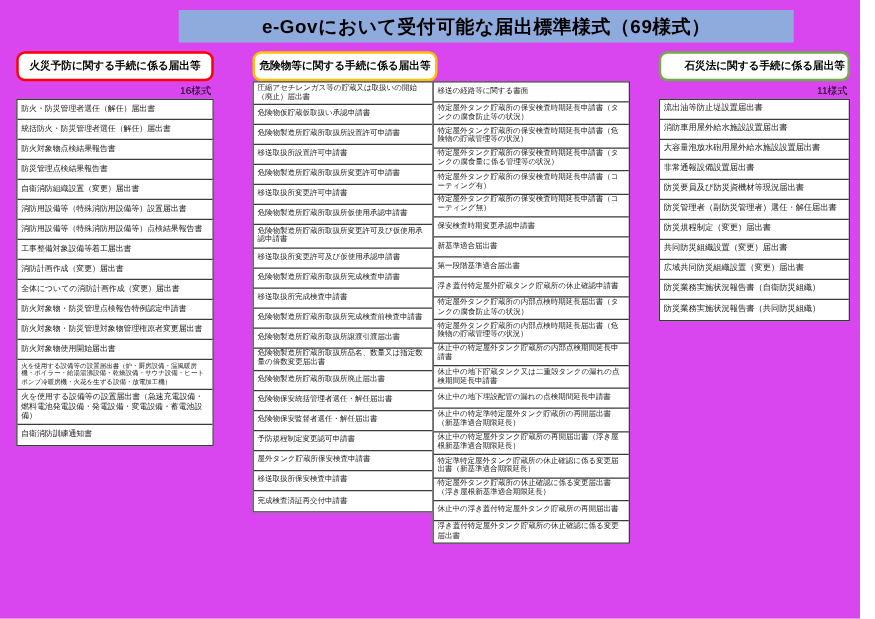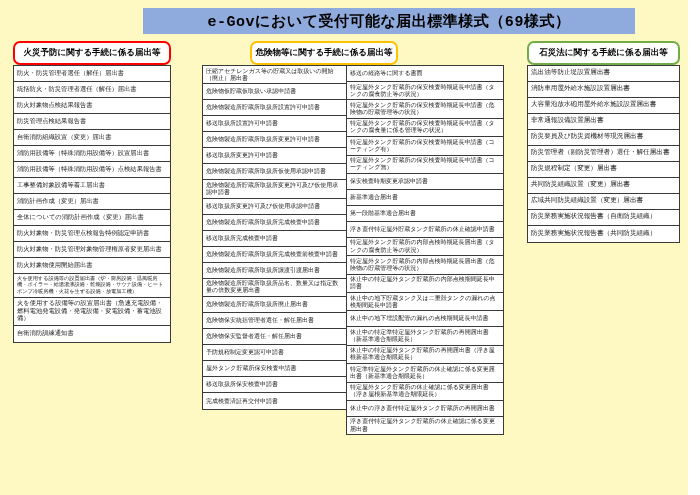--- a/index.html
+++ b/index.html
@@ -1,21 +1,21 @@
 <!DOCTYPE html>
 <html lang="ja"><head>
 <meta charset="utf-8">
 <style>
   * { box-sizing: border-box; margin: 0; padding: 0; }
   html,body { background:#ffffff; }
   .page {
     position: relative;
     width: 688px; height: 495px;
-    background: #fef9c3;
-    font-family: Liberation Mono, monospace;
+    background: #d946ef;
+    font-family: Liberation Sans, sans-serif;
     color: #111;
     overflow: hidden;
   }
   .titlebar {
     position: absolute; left: 143px; top: 8px;
     width: 492px; height: 26px;
     display: flex; align-items: center; justify-content: center;
     font-size: 15px; font-weight: bold; color: #000;
     letter-spacing: 0.5px;
   }
@@ -76,20 +76,21 @@
 </head>
 <body>
 
 <div class="page">
 
   <div class="titlebar" style="background-color: rgb(143, 170, 220);">e-Govにおいて受付可能な届出標準様式（69様式）</div>
 
 
   <section class="col col-fire">
     <div class="section-header" style="border-color: rgb(255, 0, 0);">火災予防に関する手続に係る届出等</div>
+    <div class="count">16様式</div>
     <ul class="form-table">
 
     <li>防火・防災管理者選任（解任）届出書</li>
         <li>統括防火・防災管理者選任（解任）届出書</li>
         <li>防火対象物点検結果報告書</li>
         <li>防災管理点検結果報告書</li>
         <li>自衛消防組織設置（変更）届出書</li>
         <li>消防用設備等（特殊消防用設備等）設置届出書</li>
         <li>消防用設備等（特殊消防用設備等）点検結果報告書</li>
         <li>工事整備対象設備等着工届出書</li>
@@ -98,21 +99,21 @@
         <li>防火対象物・防災管理点検報告特例認定申請書</li>
         <li>防火対象物・防災管理対象物管理権原者変更届出書</li>
         <li>防火対象物使用開始届出書</li>
         <li class="small">火を使用する設備等の設置届出書（炉・厨房設備・温風暖房機・ボイラー・給湯湯沸設備・乾燥設備・サウナ設備・ヒートポンプ冷暖房機・火花を生ずる設備・放電加工機）</li>
         <li>火を使用する設備等の設置届出書（急速充電設備・燃料電池発電設備・発電設備・変電設備・蓄電池設備）</li>
         <li>自衛消防訓練通知書</li>
       </ul>
   </section>
 
   <section class="col col-hazmat">
-    <div class="section-header" style="border-color: rgb(255, 192, 0); margin-left: 48px;">危険物等に関する手続に係る届出等</div>
+    <div class="section-header" style="border-color: rgb(255, 192, 0);">危険物等に関する手続に係る届出等</div>
     <div class="subtables">
       <ul class="form-table sub-left">
 
       <li>圧縮アセチレンガス等の貯蔵又は取扱いの開始（廃止）届出書</li>
           <li>危険物仮貯蔵仮取扱い承認申請書</li>
           <li>危険物製造所貯蔵所取扱所設置許可申請書</li>
           <li>移送取扱所設置許可申請書</li>
           <li>危険物製造所貯蔵所取扱所変更許可申請書</li>
           <li>移送取扱所変更許可申請書</li>
           <li>危険物製造所貯蔵所取扱所仮使用承認申請書</li>
@@ -152,21 +153,22 @@
           <li>休止中の特定屋外タンク貯蔵所の再開届出書（浮き屋根新基準適合期限延長）</li>
           <li>特定準特定屋外タンク貯蔵所の休止確認に係る変更届出書（新基準適合期限延長）</li>
           <li>特定屋外タンク貯蔵所の休止確認に係る変更届出書（浮き屋根新基準適合期限延長）</li>
           <li>休止中の浮き蓋付特定屋外タンク貯蔵所の再開届出書</li>
           <li>浮き蓋付特定屋外タンク貯蔵所の休止確認に係る変更届出書</li>
         </ul>
     </div>
   </section>
 
   <section class="col col-sekisai">
-    <div class="section-header" style="border-color: rgb(112, 173, 71);">石災法に関する手続に係る届出等</div>
+    <div class="section-header" style="border-color: rgb(112, 173, 71); text-align: right;">石災法に関する手続に係る届出等</div>
+    <div class="count">11様式</div>
     <ul class="form-table">
 
     <li>流出油等防止堤設置届出書</li>
         <li>消防車用屋外給水施設設置届出書</li>
         <li>大容量泡放水砲用屋外給水施設設置届出書</li>
         <li>非常通報設備設置届出書</li>
         <li>防災要員及び防災資機材等現況届出書</li>
         <li>防災管理者（副防災管理者）選任・解任届出書</li>
         <li>防災規程制定（変更）届出書</li>
         <li>共同防災組織設置（変更）届出書</li>

